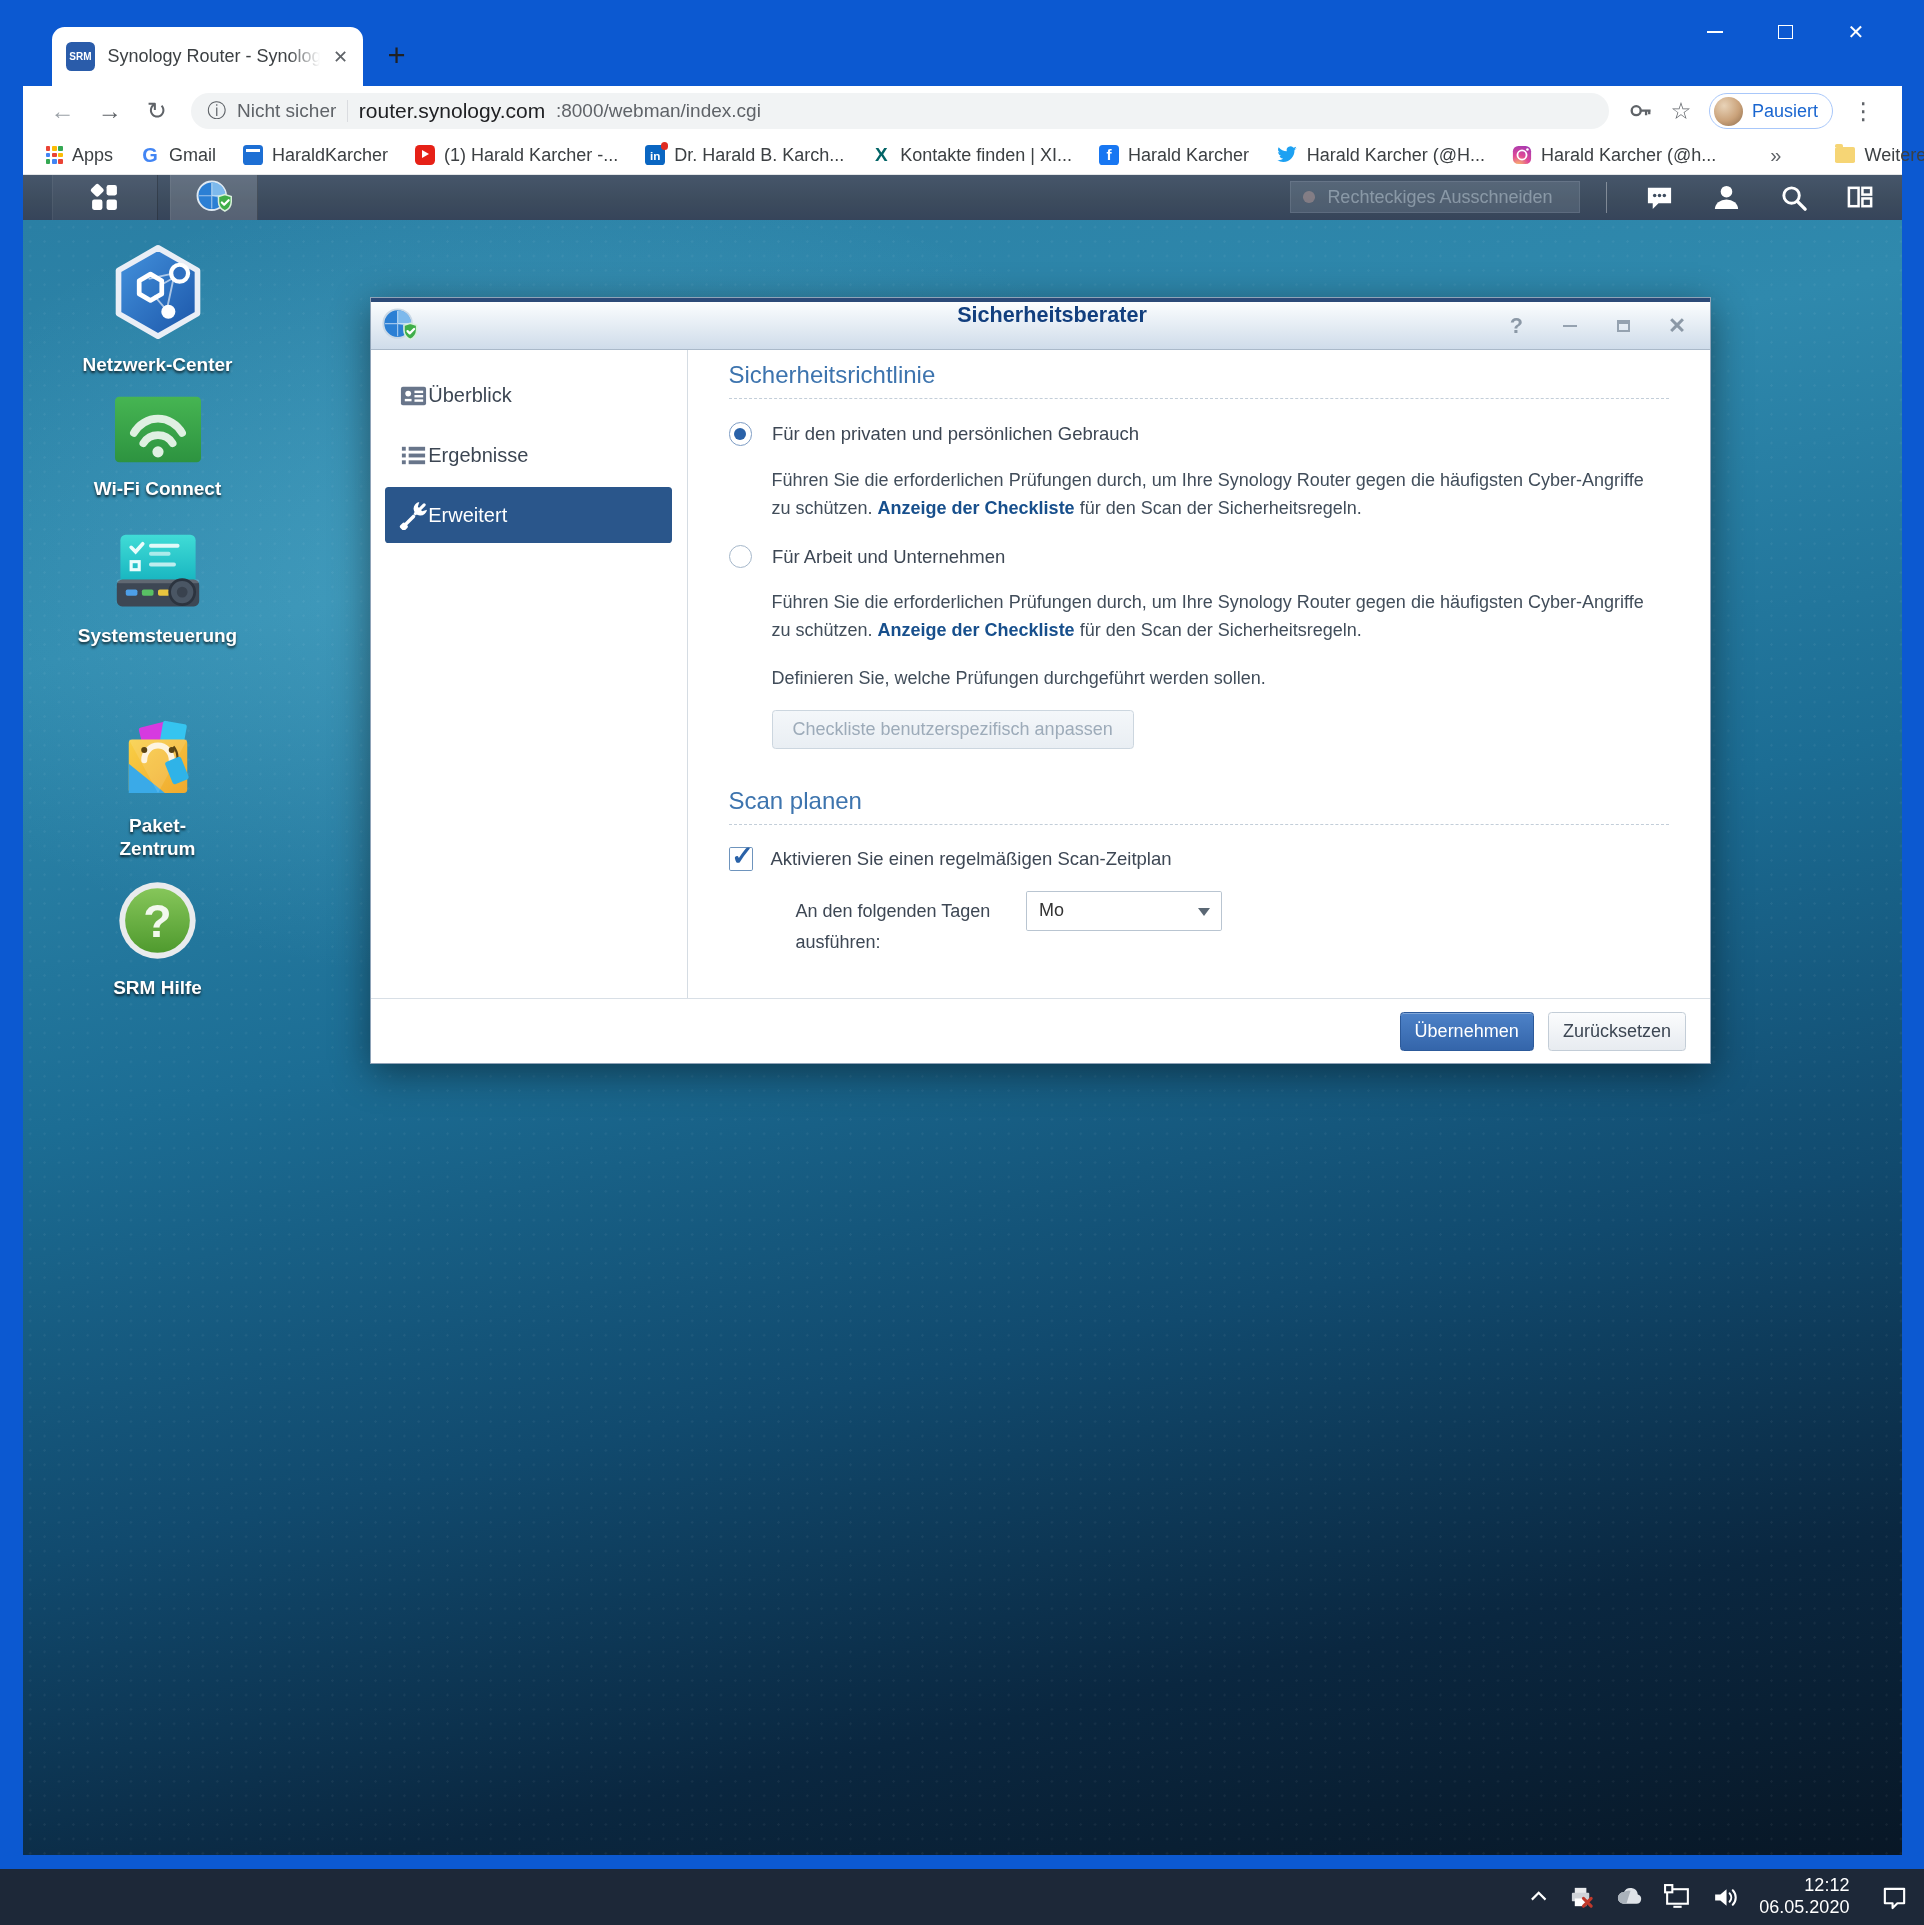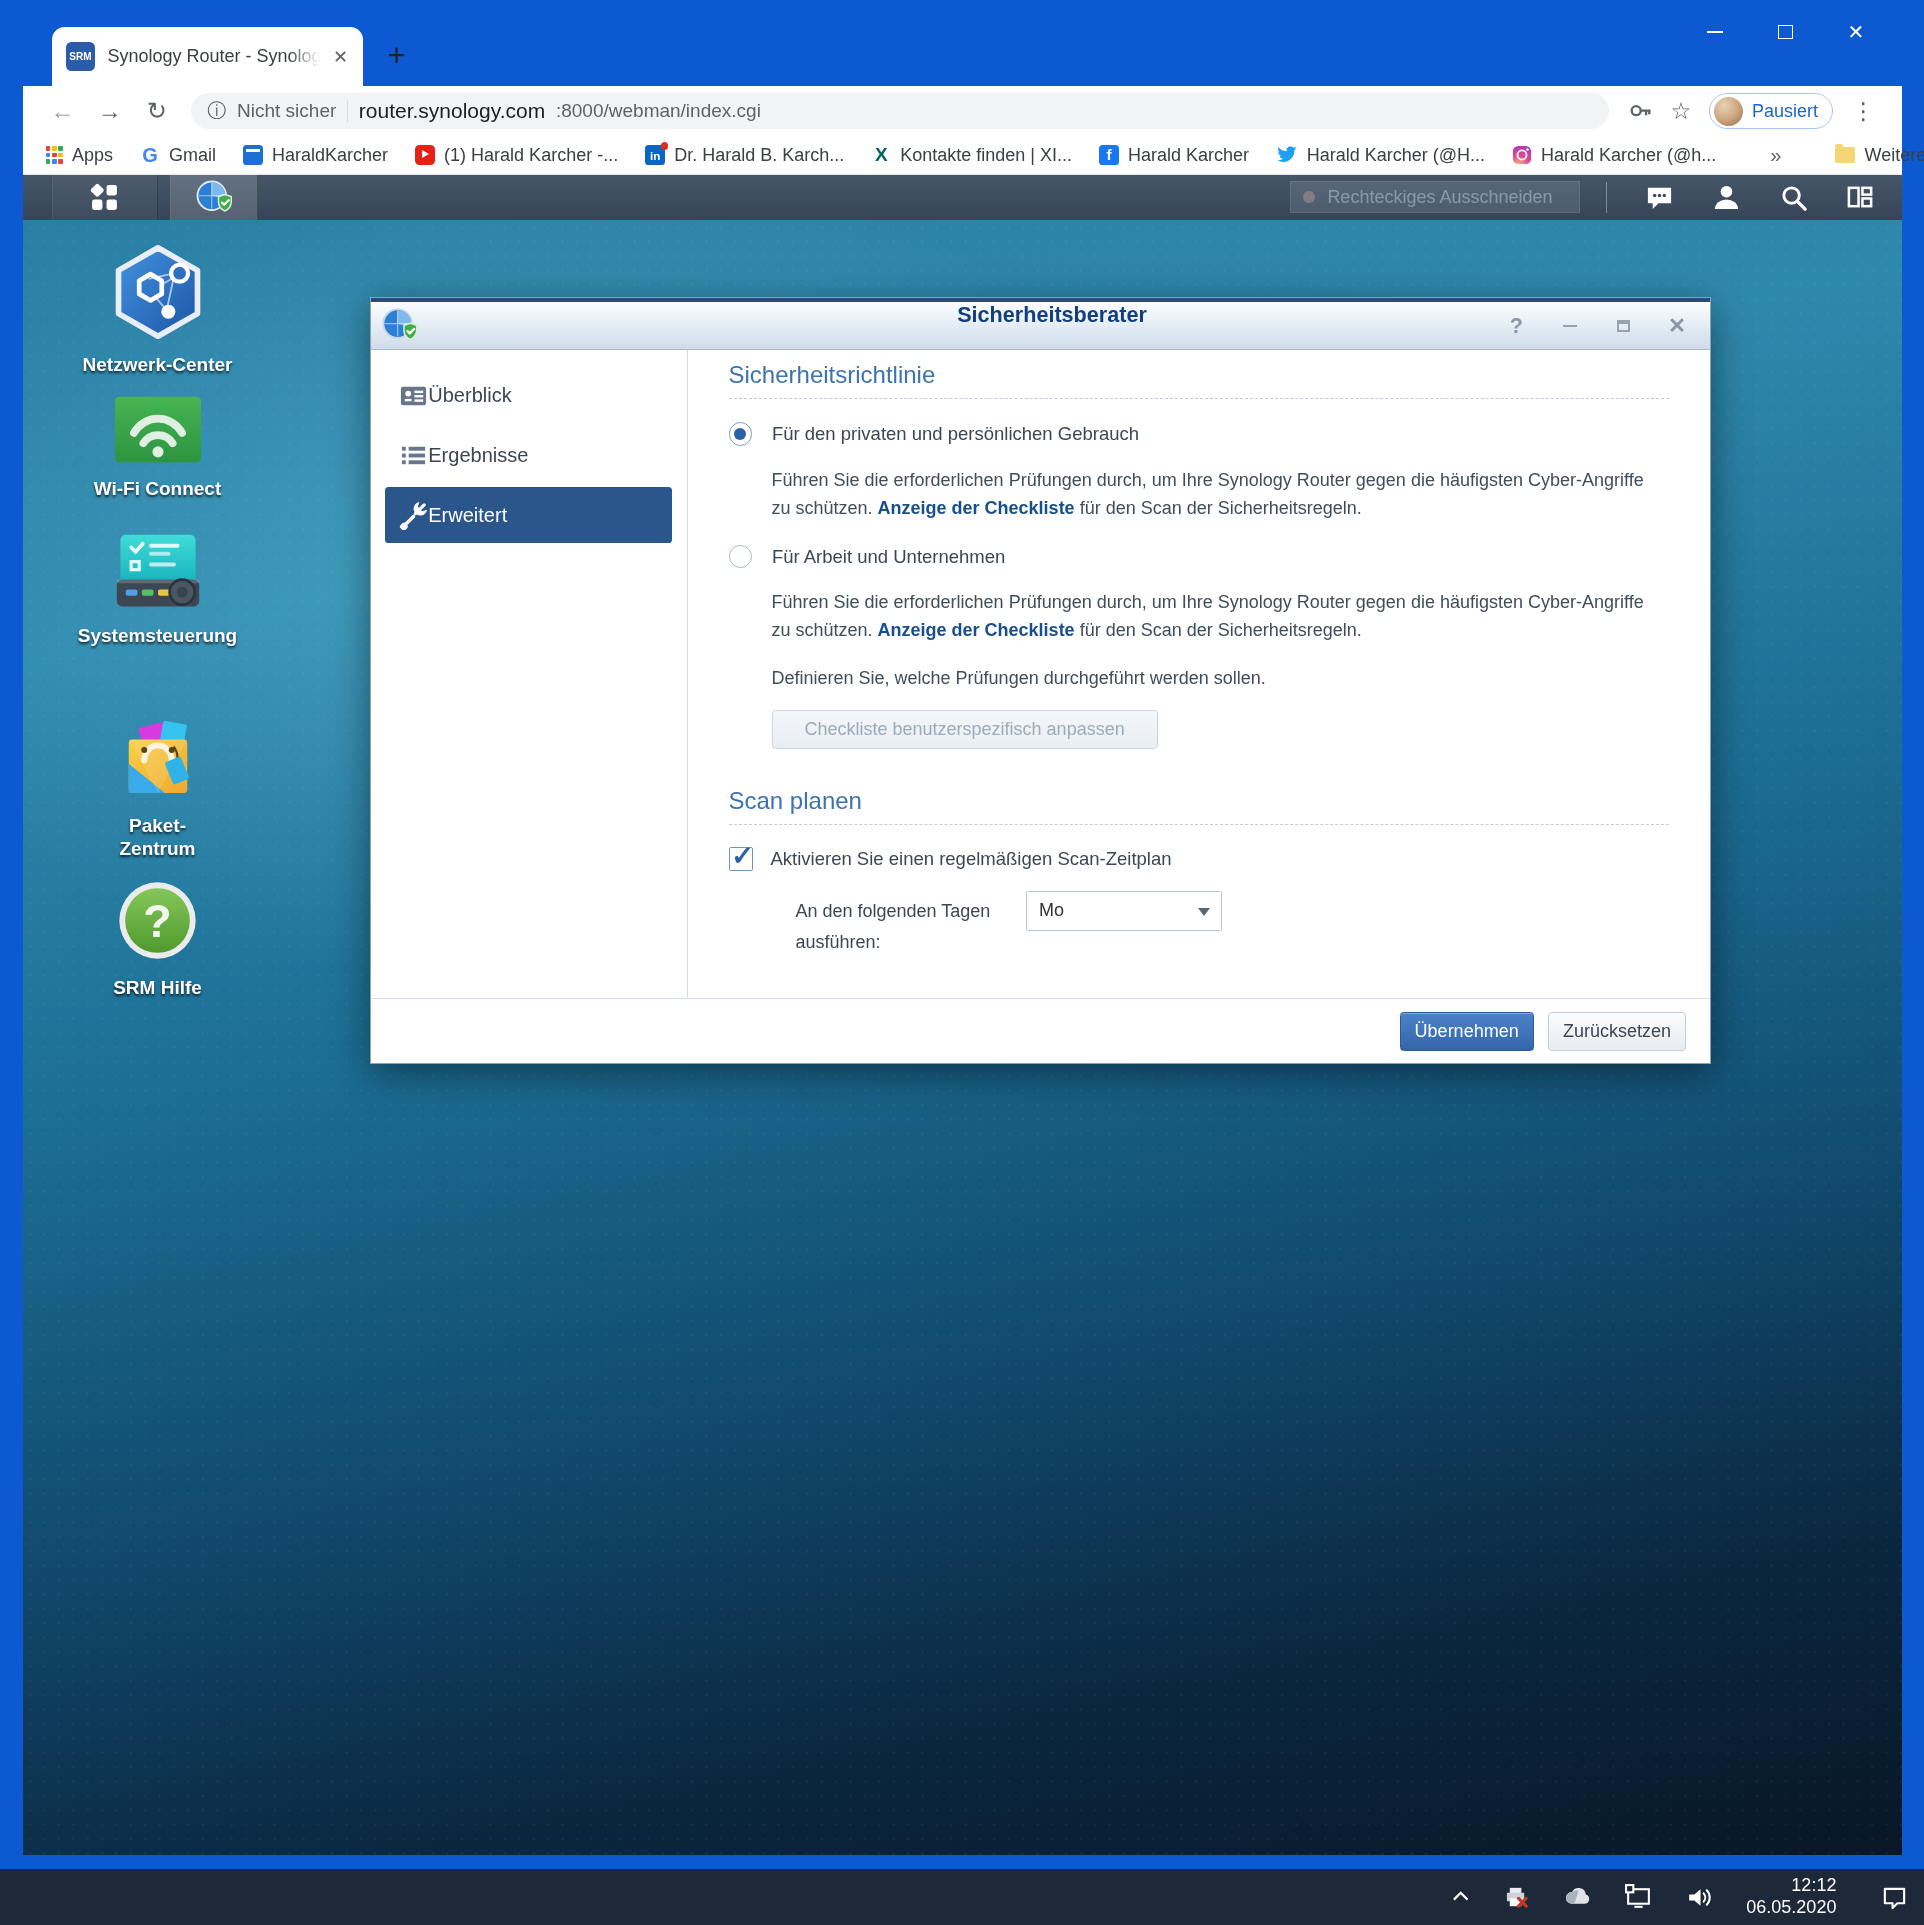--- a/index.html
+++ b/index.html
@@ -119,21 +119,21 @@
   .dash { border:0; border-top:1.8px dashed #c3ced9; margin-top:9px; }
 
   .opt-row { display:flex; align-items:center; gap:20px; margin-top:23.4px; cursor:pointer; }
   .radio { width:23.4px; height:23.4px; border-radius:50%; border:1.8px solid #a5b7ca; background:#fff; flex:none;
            display:flex; align-items:center; justify-content:center; }
   .radio.on { border-color:#7d9cc4; }
   .radio.on::after { content:""; width:12.6px; height:12.6px; border-radius:50%; background:#2a62a8; }
   .opt-label { font-size:18.5px; color:#3d4754; }
   .desc { margin:20px 0 0 43px; max-width:882px; font-size:18px; color:#414d5a; line-height:28px; }
   .desc b { color:#174f8c; }
-  .btn-disabled { display:inline-block; margin:18px 0 0 43px; padding:8px 32px; font-size:18px; color:#9dabb9;
+  .btn-disabled { display:inline-block; margin:18px 0 0 43px; padding:8px 20px; font-size:18px; color:#9dabb9;
                   background:linear-gradient(#f4f7fa,#e9eef3); border:0.9px solid #ccd6df; border-radius:3.6px; }
 
   .sec2 { margin-top:38px; }
   .check-row { display:flex; align-items:center; gap:18px; margin-top:21.6px; cursor:pointer; }
   .checkbox { width:24px; height:24px; background:#fff; border:1.8px solid #6e94bd; border-radius:1.8px; flex:none;
               position:relative; }
   .checkbox .tick { position:absolute; left:1.8px; top:-8px; font-size:27px; font-weight:bold; color:#2a62a8; }
   .check-label { font-size:18.5px; color:#3d4754; }
 
   .sched { margin-left:67px; }
@@ -147,21 +147,21 @@
 
   .dlg-footer { flex:none; height:65px; border-top:0.9px solid #d8dfe6; display:flex; align-items:center;
                 justify-content:flex-end; gap:14.4px; padding:0 23.4px; }
   .btn { font-size:18px; padding:8px 14px; border-radius:3.6px; cursor:pointer; }
   .btn-primary { color:#fff; background:linear-gradient(#4d82c8,#3465aa); border:0.9px solid #2c5a9b;
                  box-shadow:inset 0 0.9px 0 rgba(255,255,255,.3); }
   .btn-secondary { color:#3c4653; background:linear-gradient(#fbfcfd,#e7ebf0); border:0.9px solid #c3cdd7; }
 
   
   .wintaskbar { position:absolute; left:0; bottom:0; width:1924px; height:56px; background:#1d2838;
-                display:flex; align-items:center; justify-content:flex-end; gap:32px; padding-right:16px; }
+                display:flex; align-items:center; justify-content:flex-end; gap:19px; padding-right:16px; }
   .tray-ico { display:flex; align-items:center; justify-content:center; }
   .clock { text-align:right; color:#fff; font-size:18px; line-height:21.6px; }
 </style>
 </head>
 <body>
 
 <div class="chrome">
 
   <div class="tabstrip">
     <div class="tab">

